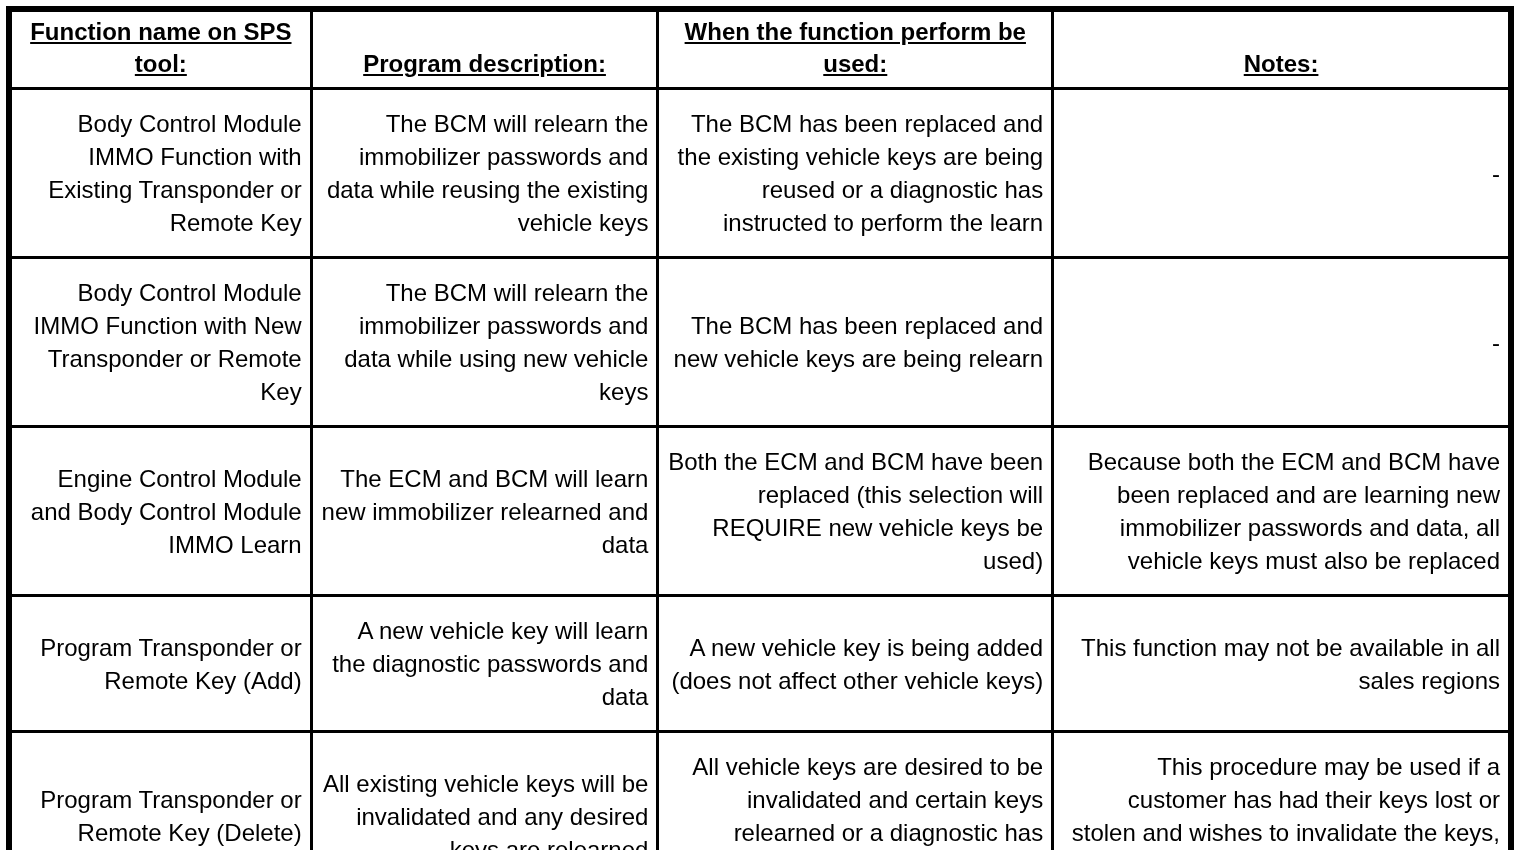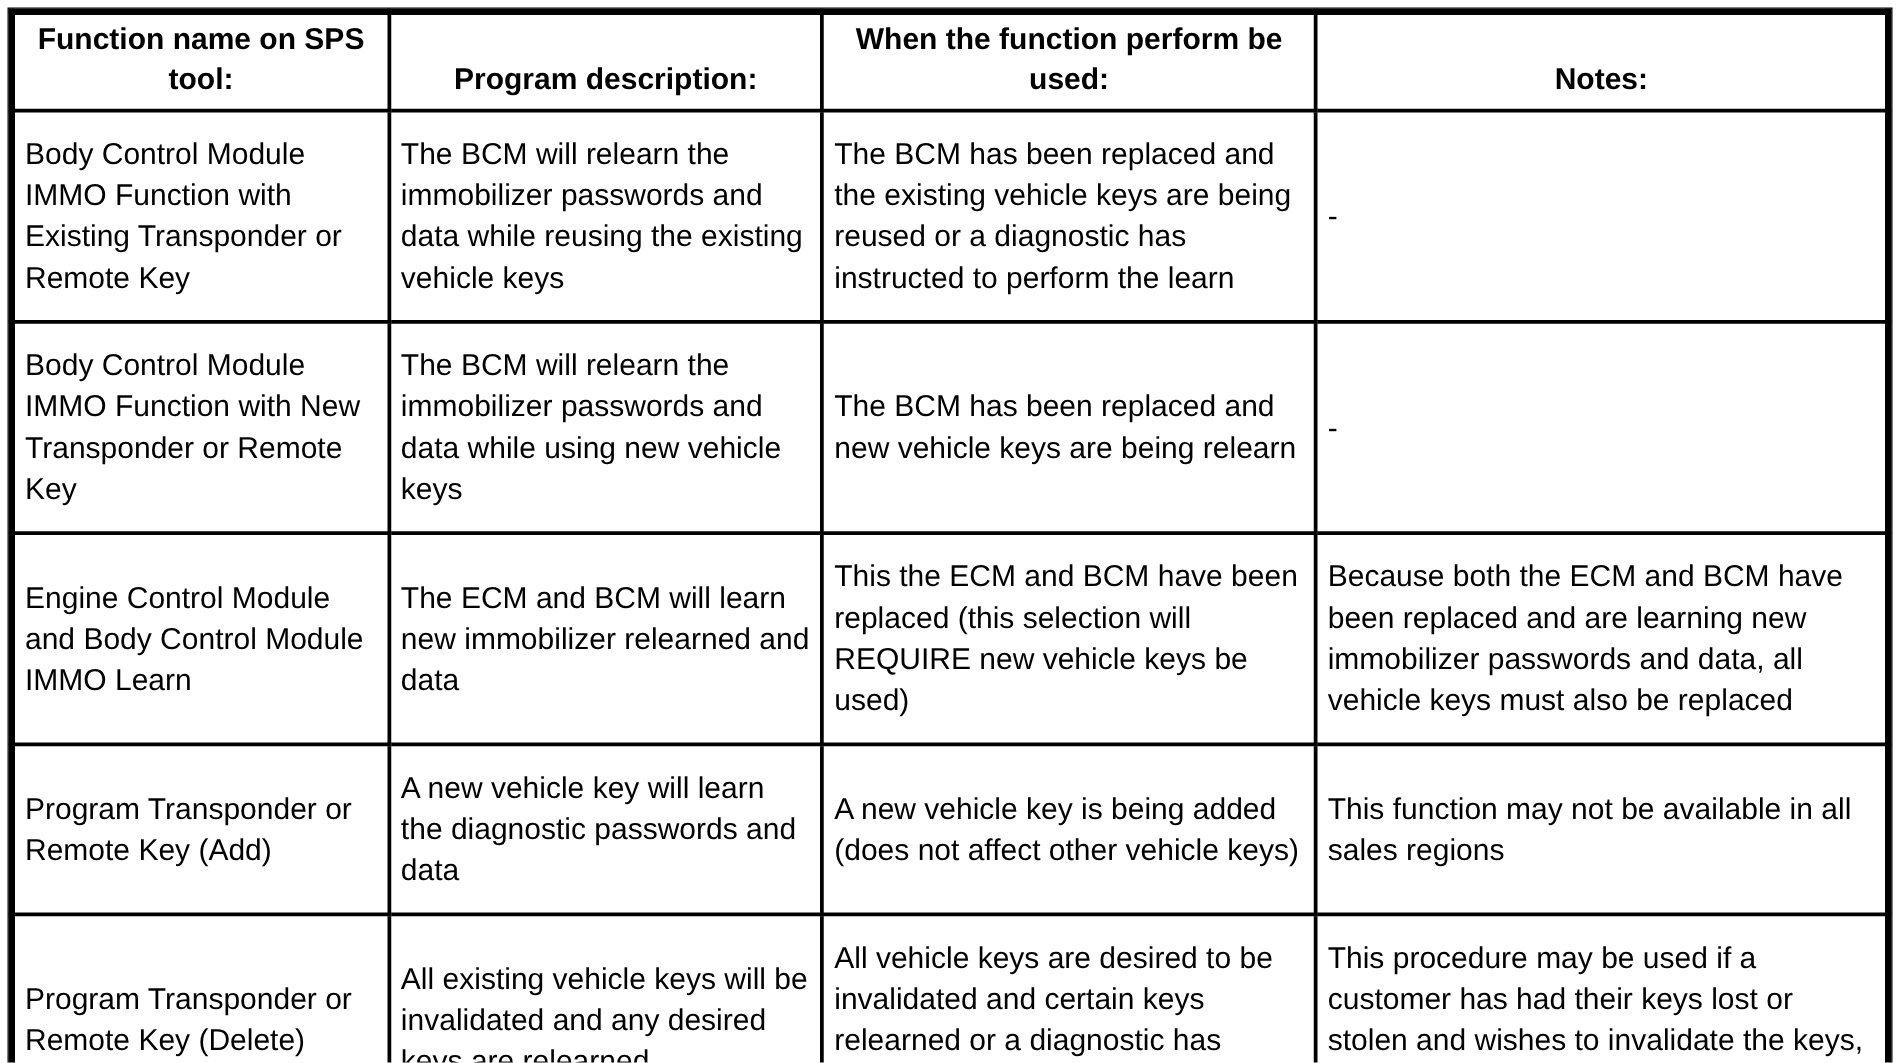--- a/index.html
+++ b/index.html
@@ -35,25 +35,26 @@
   col.c4 { width: 30.5%; }
   th {
     font-weight: bold;
     font-size: 24px;
     line-height: 32px;
     text-align: center;
     vertical-align: bottom;
     padding: 4px 10px 7px 10px;
     height: 58px;
     box-sizing: border-box;
+    text-decoration: underline;
   }
   td {
     font-size: 24px;
     line-height: 33px;
-    text-align: left;
+    text-align: right;
     vertical-align: middle;
     padding: 17px 8px;
     box-sizing: border-box;
   }
   tr.r1 { height: 134px; }
   tr.r2 { height: 133px; }
   tr.r3 { height: 105px; }
   tr.r4 { height: 132px; }
   tr.r5 { height: 104px; }
   tr.r6 { height: 158px; }
@@ -86,21 +87,21 @@
       </tr>
       <tr class="r2">
         <td>Body Control Module IMMO Function with New Transponder or Remote Key</td>
         <td>The BCM will relearn the immobilizer passwords and data while using new vehicle keys</td>
         <td>The BCM has been replaced and new vehicle keys are being relearn</td>
         <td>-</td>
       </tr>
       <tr class="r4">
         <td>Engine Control Module and Body Control Module IMMO Learn</td>
         <td>The ECM and BCM will learn new immobilizer relearned and data</td>
-        <td>This the ECM and BCM have been replaced (this selection will REQUIRE new vehicle keys be used)</td>
+        <td>Both the ECM and BCM have been replaced (this selection will REQUIRE new vehicle keys be used)</td>
         <td>Because both the ECM and BCM have been replaced and are learning new immobilizer passwords and data, all vehicle keys must also be replaced</td>
       </tr>
       <tr class="r5">
         <td>Program Transponder or Remote Key (Add)</td>
         <td>A new vehicle key will learn the diagnostic passwords and data</td>
         <td>A new vehicle key is being added (does not affect other vehicle keys)</td>
         <td>This function may not be available in all sales regions</td>
       </tr>
       <tr class="r6">
         <td>Program Transponder or Remote Key (Delete)</td>

